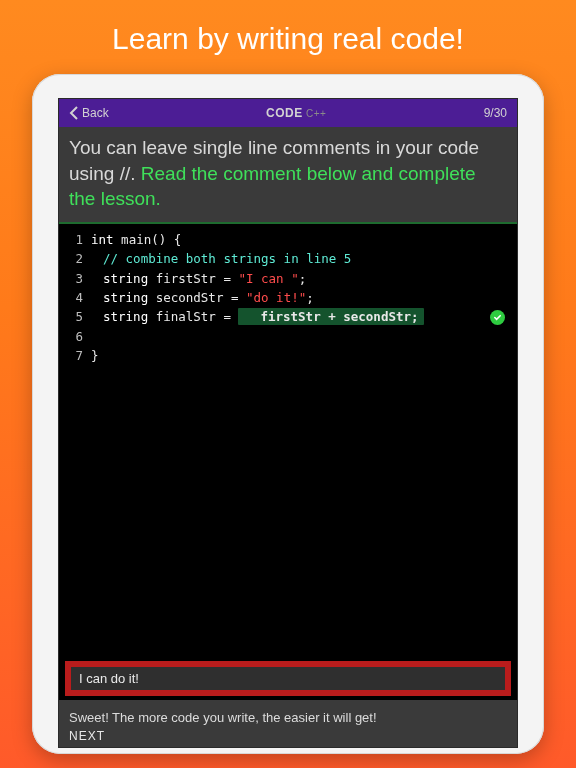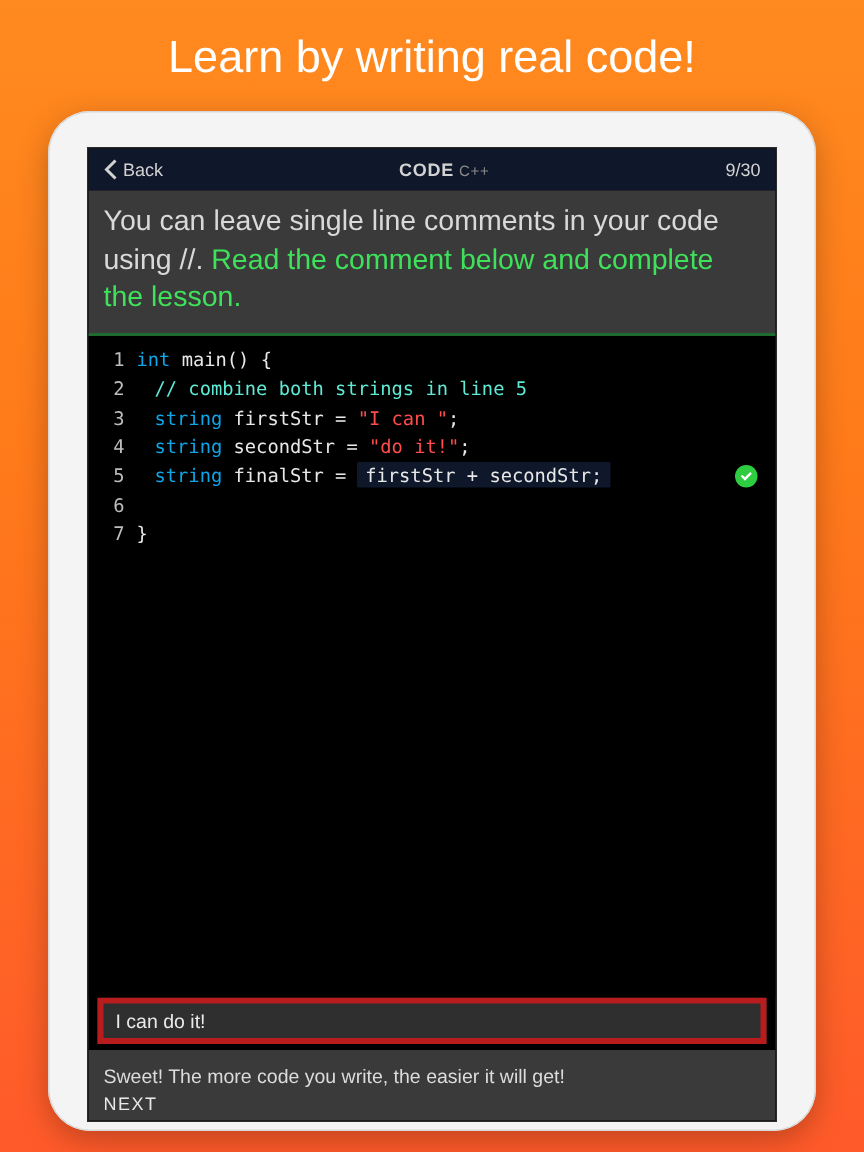--- a/index.html
+++ b/index.html
@@ -22,21 +22,21 @@
     padding-top: 24px;
   }
   .screen {
     width: 460px; height: 650px;
     background: #000;
     border: 1px solid #2a2a2a;
     display: flex; flex-direction: column;
     overflow: hidden;
   }
   .topbar {
-    background: #0f172a;
+    background: #4c1d95;
     height: 28px;
     display: flex; align-items: center; justify-content: space-between;
     padding: 0 10px;
     color: #d2d2d2;
     font-size: 12px;
   }
   .topbar .back { display: flex; align-items: center; cursor: pointer; }
   .topbar .back svg { width: 10px; height: 14px; margin-right: 3px; }
   .topbar .title { font-weight: 600; letter-spacing: 0.5px; }
   .topbar .title .sub { font-weight: 400; color: #8a8a8a; font-size: 10px; }
@@ -55,43 +55,44 @@
     background: #000;
     padding: 6px 6px;
     font-family: Menlo, Consolas, monospace;
     font-size: 12.5px;
     line-height: 1.55;
     color: #e8e8e8;
     position: relative;
   }
   .codeline { display: flex; align-items: center; }
   .ln { width: 18px; text-align: right; color: #bdbdbd; margin-right: 8px; user-select: none; }
-  .kw { color: #0ea5e9; }
+  .kw { color: #ffffff; }
   .comment { color: #5eead4; }
   .str { color: #ff4c4c; }
   .io { color: #3aa4ff; }
   .userinput {
-    background: #0f172a;
-    padding: 1px 5px 1px 5px;
+    background: #14532d;
+    padding: 1px 5px 1px 22px;
     color: #e8e8e8;
     border-radius: 1px;
+    font-weight: bold;
   }
   .check {
     position: absolute;
     right: 6px;
     width: 15px; height: 15px;
     background: #2ecc40;
     border-radius: 50%;
     display: flex; align-items: center; justify-content: center;
   }
   .check svg { width: 9px; height: 9px; }
   .outputbox {
     margin: 0 6px 4px 6px;
     background: #2f2f2f;
-    border: 4px solid #b91c1c;
+    border: 6px solid #b91c1c;
     padding: 4px 8px;
     color: #eaeaea;
     font-size: 13px;
   }
   .footer {
     background: #3a3a3a;
     padding: 10px 10px 4px 10px;
     color: #dcdcdc;
     font-size: 13px;
   }

